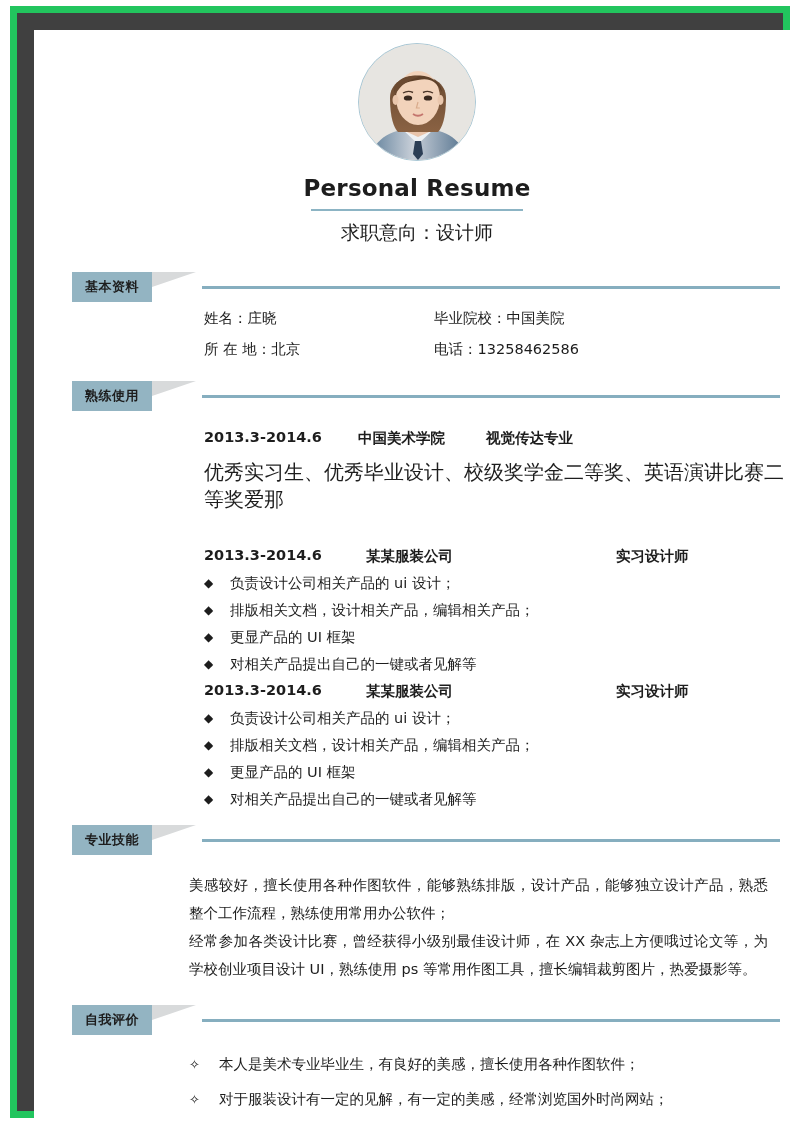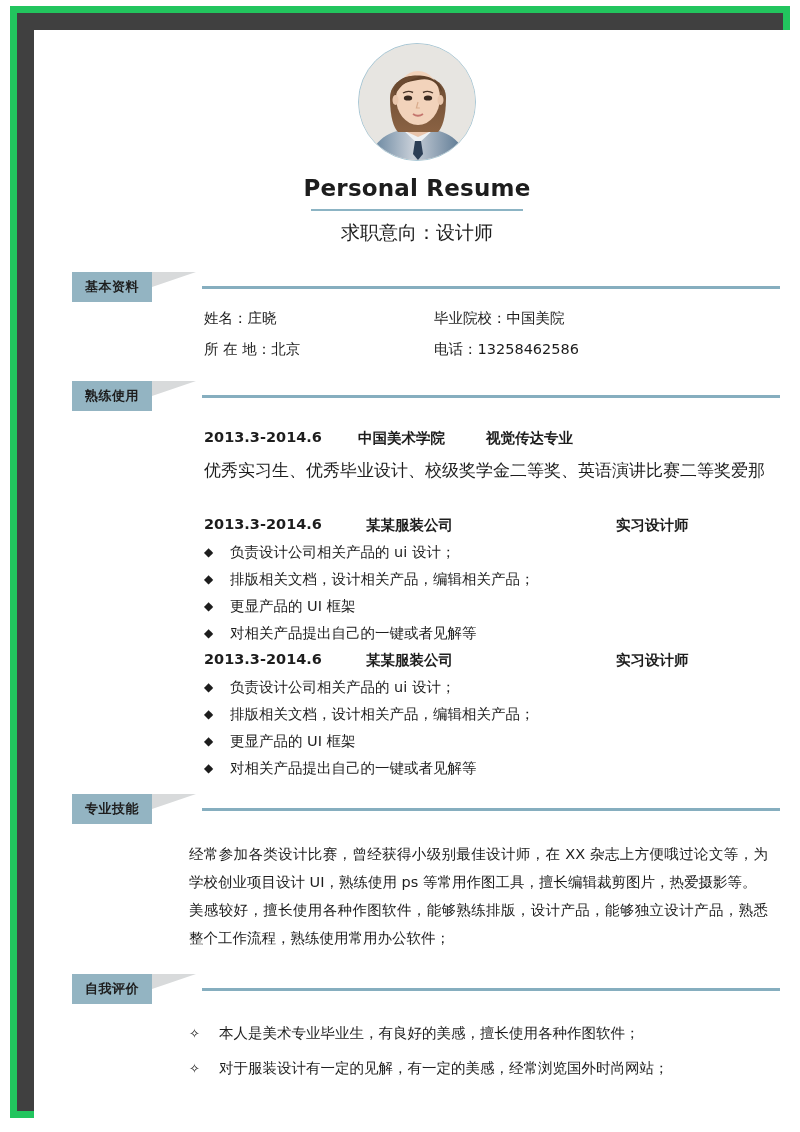--- a/index.html
+++ b/index.html
@@ -144,21 +144,21 @@
   
   .edu { margin-top: 18px; padding-left: 170px; font-size: 14.5px; }
   .edu-row {
     font-weight: bold;
     display: flex;
     margin-bottom: 11px;
   }
   .edu-date { width: 154px; }
   .edu-school { width: 128px; font-family: Liberation Mono, monospace; }
   .edu-major { }
-  .edu-desc { font-size: 17px; }
+  .edu-desc { font-size: 20px; }
 
   .work { margin-top: 16px; padding-left: 170px; font-size: 14.5px; }
   .job { margin-bottom: 3px; }
   .job-head {
     font-weight: bold;
     display: flex;
     margin-bottom: 8px;
   }
   .job-date  { width: 162px; }
   .job-corp  { width: 250px; }
@@ -367,22 +367,22 @@
       <div class="sp-8"></div>
 
       <div class="section">
         <div class="sec-head">
           <div class="sec-tag cn">专业技能</div>
           <div class="sec-tail"></div>
           <div class="sec-rule"></div>
         </div>
 
         <div class="skills cn">
+          <p>美感较好，擅长使用各种作图软件，能够熟练排版，设计产品，能够独立设计产品，熟悉整个工作流程，熟练使用常用办公软件；</p>
           <p>经常参加各类设计比赛，曾经获得小级别最佳设计师，在 XX 杂志上方便哦过论文等，为学校创业项目设计 UI，熟练使用 ps 等常用作图工具，擅长编辑裁剪图片，热爱摄影等。</p>
-          <p>美感较好，擅长使用各种作图软件，能够熟练排版，设计产品，能够独立设计产品，熟悉整个工作流程，熟练使用常用办公软件；</p>
         </div>
       </div>
 
       <div class="sp-22"></div>
 
       <div class="section">
         <div class="sec-head">
           <div class="sec-tag cn">自我评价</div>
           <div class="sec-tail"></div>
           <div class="sec-rule"></div>

